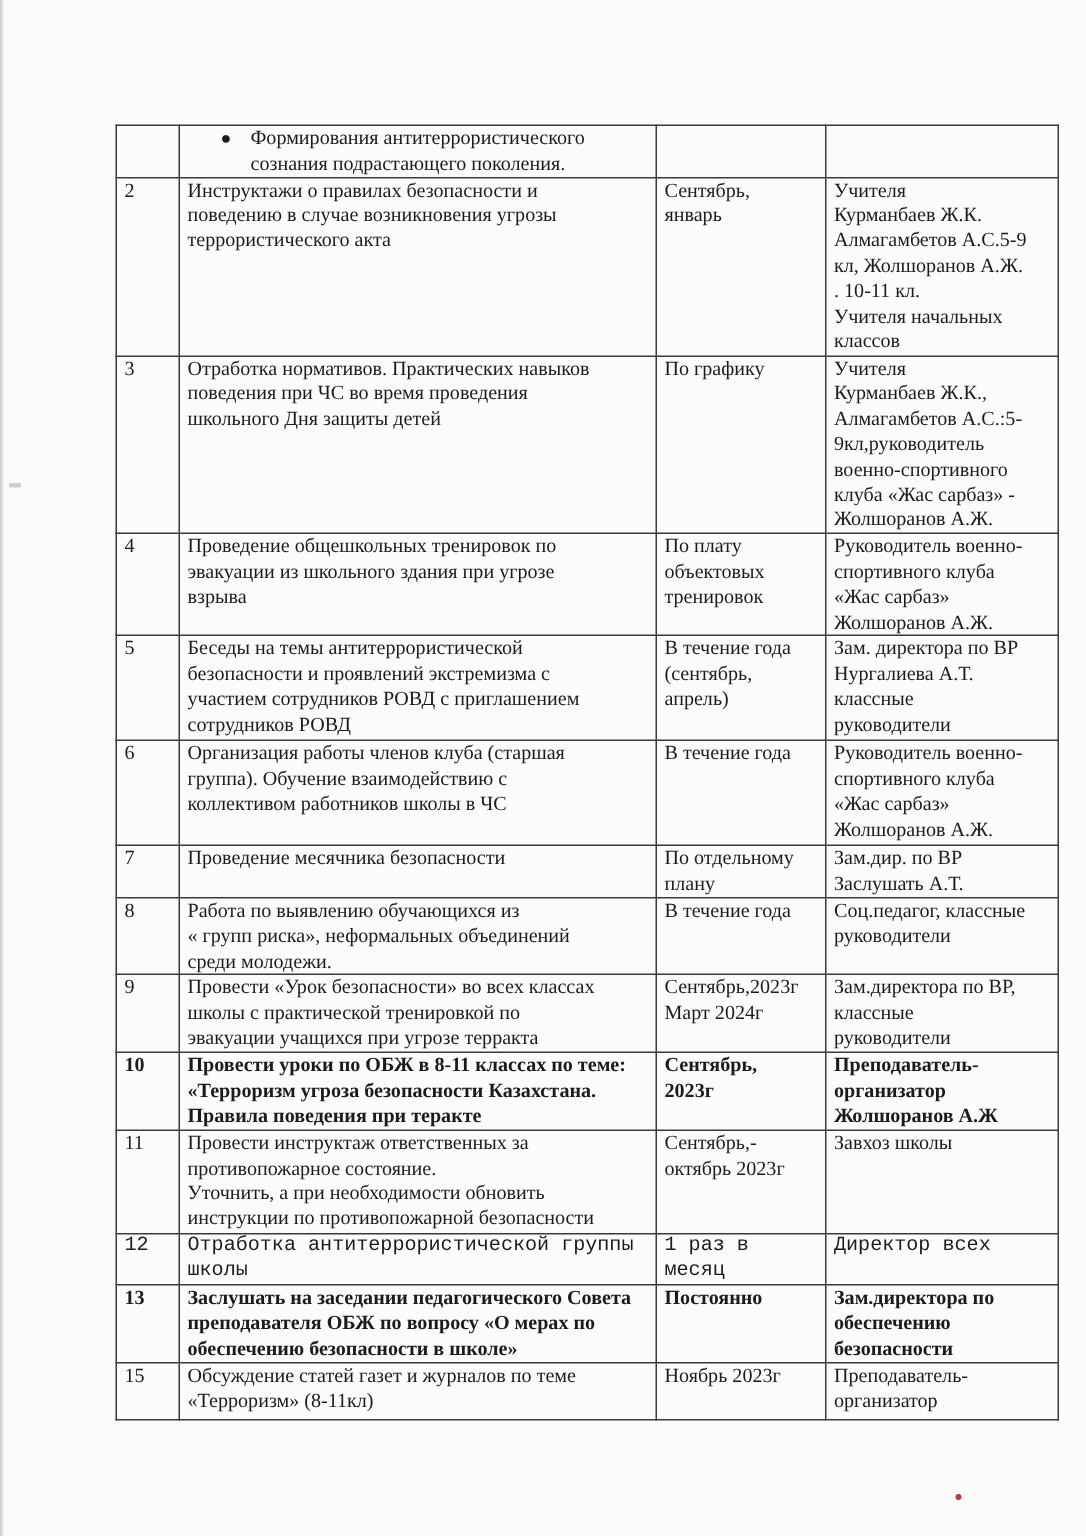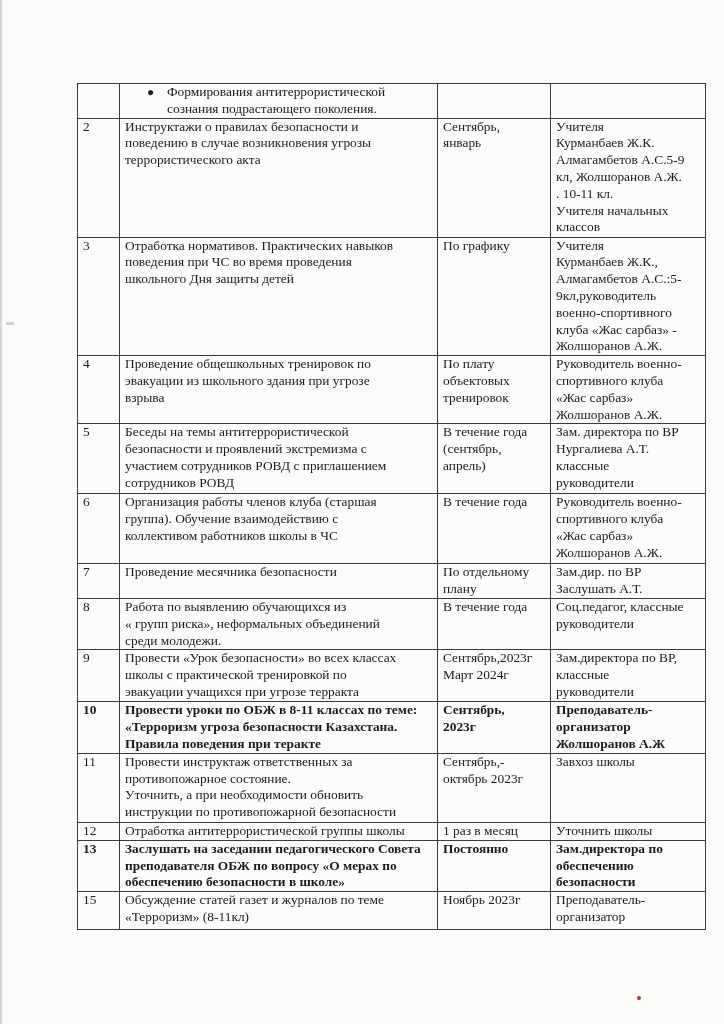--- a/index.html
+++ b/index.html
@@ -58,21 +58,21 @@
       <col class="c-event">
       <col class="c-date">
       <col class="c-resp">
   </colgroup>
   <tbody id="plan-body">
     <tr style="height:34px">
       <td></td>
       <td>
         <span class="bullet-line">
           <span class="bullet-glyph">●</span>
-          <span class="cell-text">Формирования антитеррористической
+          <span class="cell-text">Формирования антитеррористического
 сознания подрастающего поколения.</span>
         </span>
       </td>
       <td>
           <span class="cell-text"></span>
         </td>
       <td>
           <span class="cell-text"></span>
         </td>
     </tr>
@@ -265,32 +265,32 @@
 инструкции по противопожарной безопасности</span>
         </td>
         <td>
           <span class="cell-text">Сентябрь,-
 октябрь 2023г</span>
         </td>
         <td>
           <span class="cell-text">Завхоз школы</span>
         </td>
       </tr>
-      <tr style="height: 18px;">
+      <tr style="height: 18px; font-family: Liberation Mono, monospace;">
         <td>
           <span class="cell-text">12</span>
         </td>
         <td>
           <span class="cell-text">Отработка антитеррористической группы школы</span>
         </td>
         <td>
           <span class="cell-text">1 раз в месяц</span>
         </td>
         <td>
-          <span class="cell-text">Уточнить школы</span>
+          <span class="cell-text">Директор всех</span>
         </td>
       </tr>
       <tr style="height: 49px; font-weight: bold;">
         <td>
           <span class="cell-text">13</span>
         </td>
         <td>
           <span class="cell-text">Заслушать на заседании педагогического Совета
 преподавателя ОБЖ по вопросу «О мерах по
 обеспечению безопасности в школе»</span>

